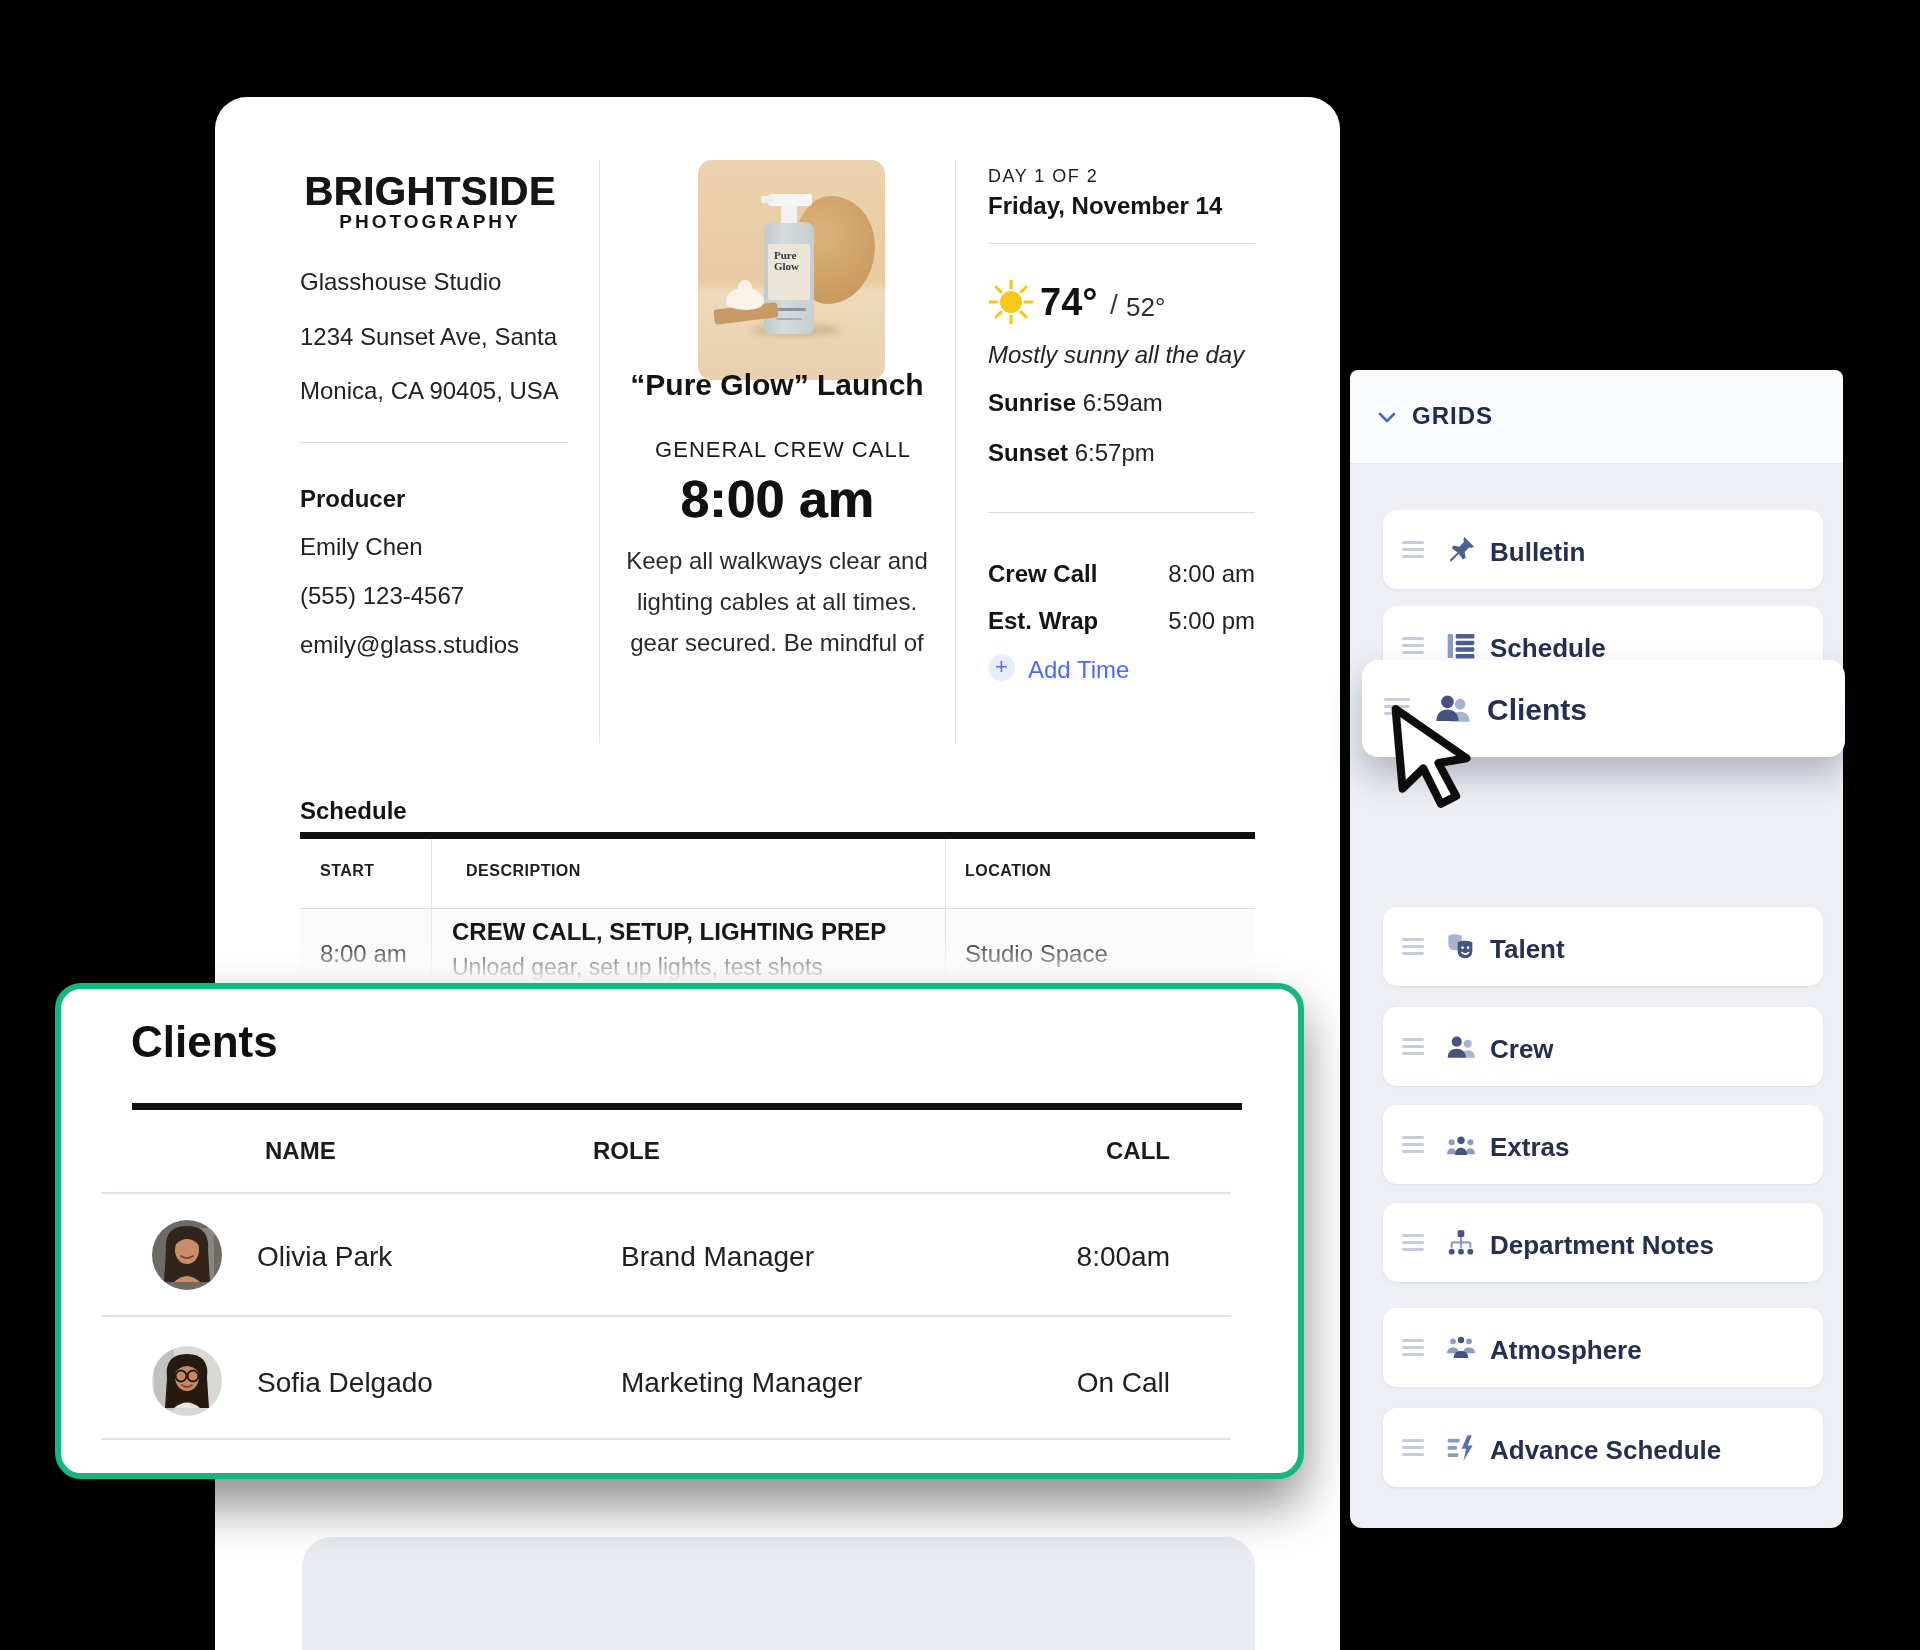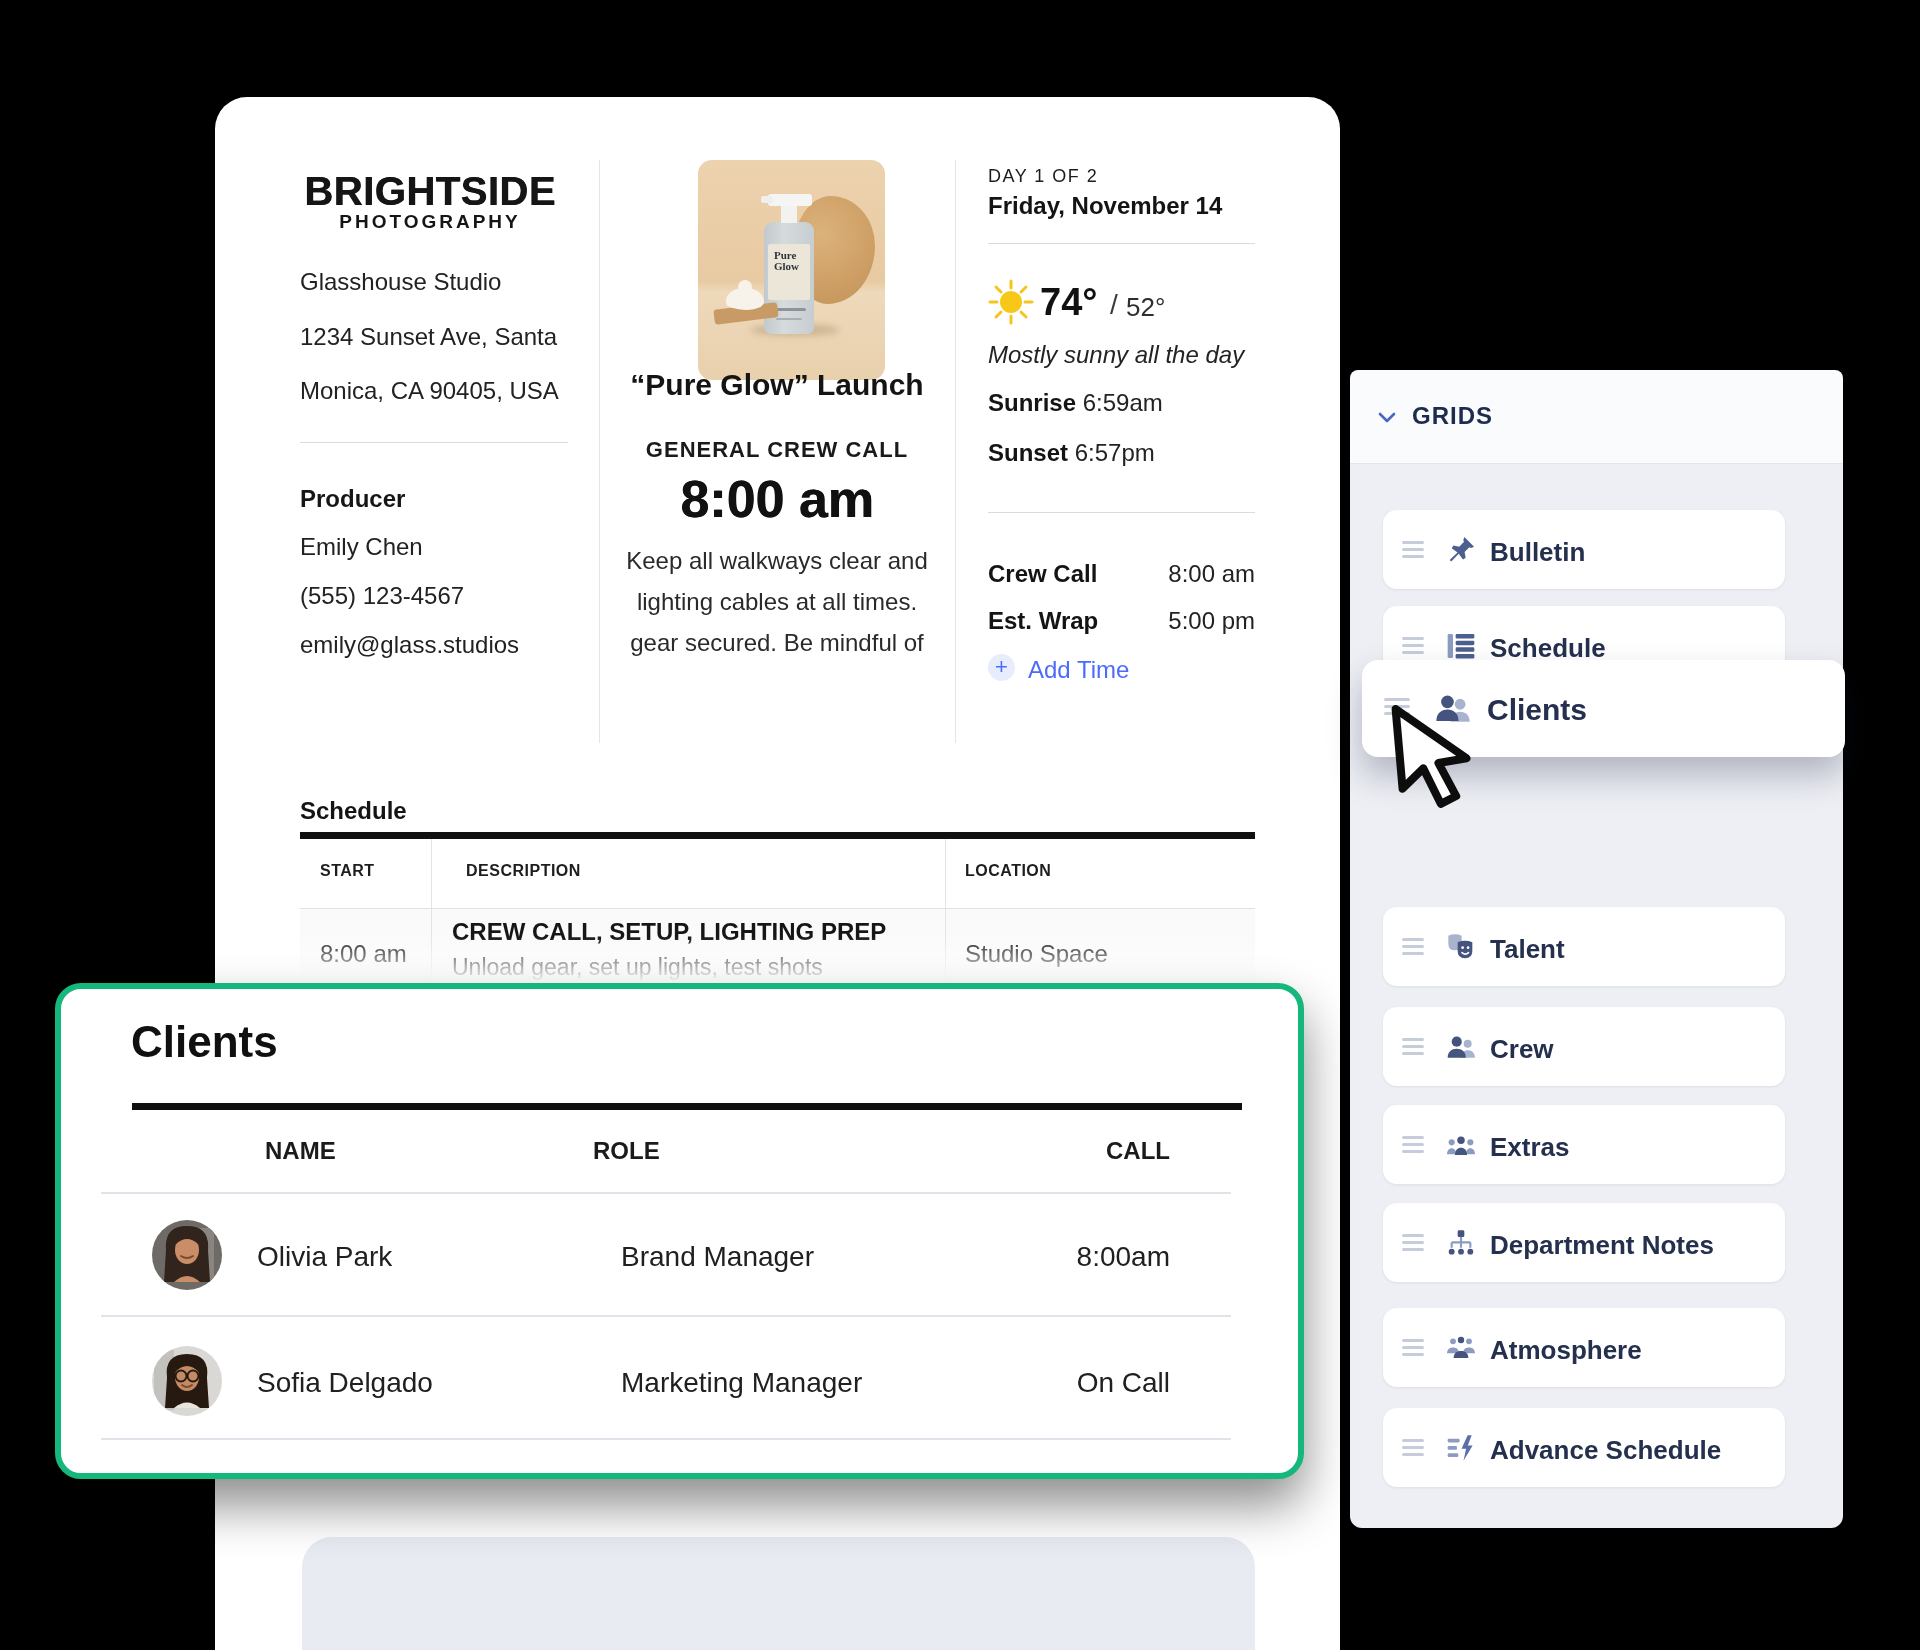--- a/index.html
+++ b/index.html
@@ -22,21 +22,21 @@
          font-size:19px;font-weight:700;letter-spacing:3px;color:#151515;}
   .addr{position:absolute;left:85px;font-size:24px;color:#222;}
   .a1{top:171px;} .a2{top:226px;} .a3{top:280px;}
   .left-div{left:85px;top:345px;width:268px;}
   .producer-label{position:absolute;left:85px;top:388px;font-size:24px;font-weight:700;color:#161616;}
   .p1{top:436px;} .p2{top:485px;} .p3{top:534px;}
 
   
   .mid-center{left:384px;width:356px;text-align:center;}
   .shoot-title{position:absolute;top:271px;font-size:30px;font-weight:700;color:#141414;}
-  .gcc{position:absolute;top:340px;font-size:22px;font-weight:700;letter-spacing:1px;color:#1a1a1a;}
+  .gcc{position:absolute;top:340px;font-size:22px;font-weight:400;letter-spacing:1px;color:#1a1a1a;margin-left:6px;}
   .big-time{position:absolute;top:372px;font-size:52px;font-weight:800;color:#111;
             text-shadow:.6px 0 0 #111;}
   .note{position:absolute;font-size:24px;color:#2a2a2a;line-height:41px;}
   .note{top:443px;}
 
   
   .product{position:absolute;left:483px;top:63px;width:187px;height:220px;border-radius:14px;
            overflow:hidden;background:linear-gradient(180deg,#ecd2ae 0%,#e8caa2 55%,#eed9ba 60%,#e9d0ad 100%);}
   .rock{position:absolute;left:95px;top:36px;width:82px;height:108px;background:
         radial-gradient(circle at 35% 35%,#dcb27c,#c99a5f 75%);
@@ -123,21 +123,21 @@
   .c-call{position:absolute;left:820px;top:39px;width:289px;text-align:right;font-size:28px;color:#202020;}
 
   
   .sidebar{position:absolute;left:1350px;top:370px;width:493px;height:1158px;
         background:#edeff4;border-radius:12px;}
   .sb-header{position:absolute;left:0;top:0;width:100%;height:93px;background:#fafbfd;
         border-bottom:1px solid #e2e5eb;border-radius:8px 8px 0 0;}
   .sb-chevron{position:absolute;left:28px;top:42px;}
   .sb-title{position:absolute;left:62px;top:32px;font-size:24px;font-weight:600;
         letter-spacing:1px;color:#1d2b4f;}
-  .sb-item{position:absolute;left:33px;width:402px;height:79px;background:#fff;border-radius:14px;
+  .sb-item{position:absolute;left:33px;width:440px;height:79px;background:#fff;border-radius:14px;
         box-shadow:0 1px 3px rgba(25,35,65,.08);cursor:pointer;}
   .it1{top:140px;} .it2{top:236px;} .it4{top:434px;} .it5{top:537px;} .it6{top:637px;}
   .it7{top:735px;} .it8{top:833px;} .it9{top:938px;} .it10{top:1038px;}
   .handle{position:absolute;left:19px;top:31px;width:22px;height:17px;cursor:grab;}
   .handle i{display:block;height:3px;margin-bottom:4px;background:#c6cdda;border-radius:2px;}
   .sb-icon{position:absolute;left:62px;top:24px;width:32px;height:32px;}
   .sb-label{position:absolute;left:107px;top:27px;font-size:26px;font-weight:600;color:#25304e;}
   
   .sb-dragged{position:absolute;left:12px;top:290px;width:483px;height:97px;background:#fff;
         border-radius:16px;box-shadow:0 18px 34px rgba(20,30,60,.28);cursor:grabbing;z-index:5;}

